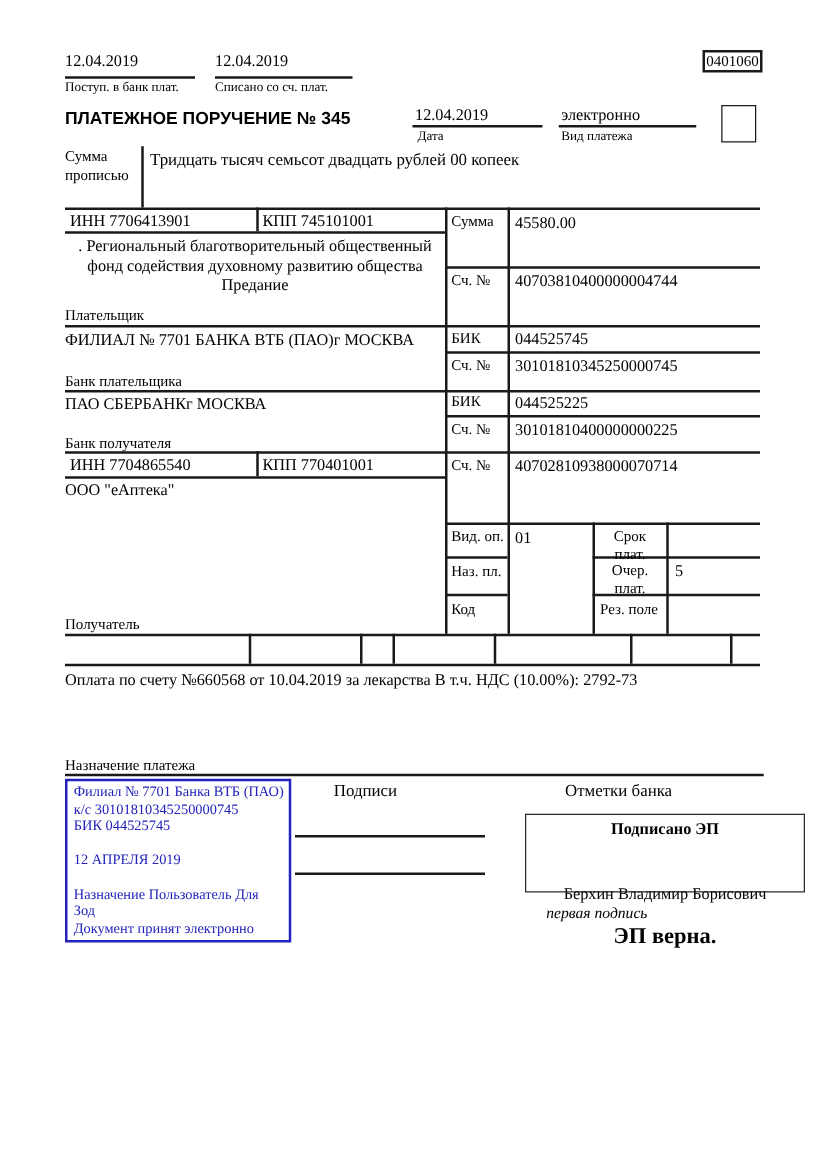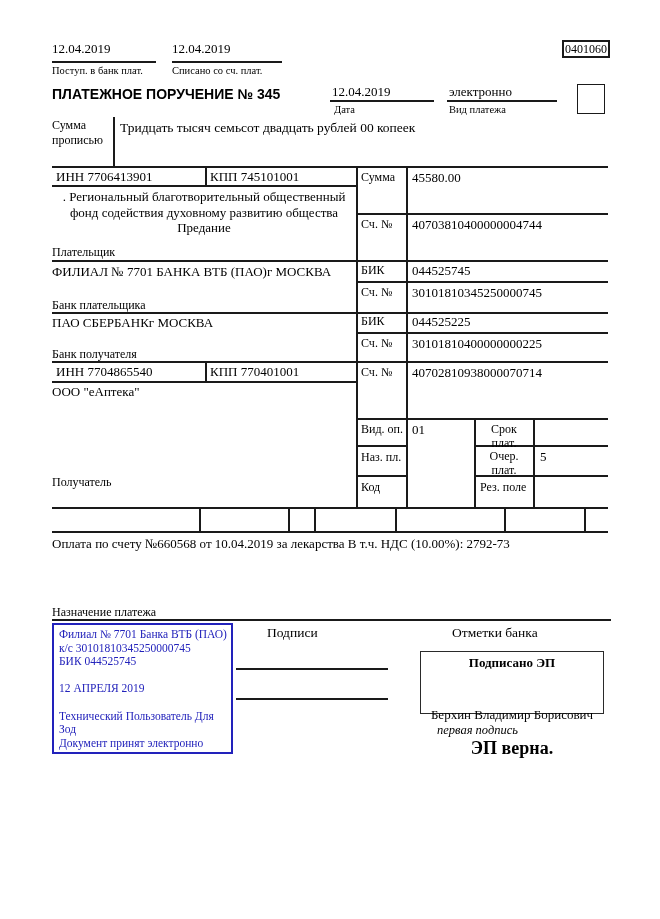--- a/index.html
+++ b/index.html
@@ -12,21 +12,21 @@
   .wrap{white-space:normal;text-align:center;}
   .hl{position:absolute;background:#1a1a1a;height:2px;}
   .hl.thin{height:1.5px;}
   .vl{position:absolute;background:#1a1a1a;width:2px;}
   .title{font-family:"Liberation Sans",sans-serif;font-weight:bold;font-size:14px;}
   .box{position:absolute;border:2px solid #1a1a1a;box-sizing:border-box;}
   .stamp{position:absolute;left:52px;top:623px;width:181px;height:131px;
          border:2px solid #2222bb;box-sizing:border-box;color:#2222bb;
          padding:3px 5px;font-size:11.5px;line-height:13.6px;}
   .stamp-line{white-space:nowrap;height:13.6px;}
-  .esign{position:absolute;left:420px;top:651px;width:184px;height:63px;
+  .esign{position:absolute;left:420px;top:651px;width:224px;height:63px;
          border:1.5px solid #2a2a2a;box-sizing:border-box;padding-top:3px;}
   .esign .t{font-size:13px;font-weight:bold;text-align:center;}
   .esign .n{font-size:13px;text-align:center;margin-top:36px;}
   .esign .s{font-size:12.5px;font-style:italic;padding-left:16px;}
   .esign .v{font-size:18px;font-weight:bold;text-align:center;}
 </style>
 </head>
 <body>
 
 <div class="page">
@@ -107,21 +107,21 @@
   <span class="txt val" style="left:52px;top:316px">ПАО СБЕРБАНКг МОСКВА</span>
   <span class="txt lbl" style="left:52px;top:348px">Банк получателя</span>
   <span class="txt lbl" style="left:361px;top:315px">БИК</span>
   <span class="txt val" style="left:412px;top:315px">044525225</span>
   <span class="txt lbl" style="left:361px;top:337px">Сч. №</span>
   <span class="txt val" style="left:412px;top:337px">30101810400000000225</span>
 
   <span class="txt val" style="left:56px;top:365px">ИНН 7704865540</span>
   <span class="txt val" style="left:210px;top:365px">КПП 770401001</span>
   <span class="txt val" style="left:52px;top:385px">ООО "еАптека"</span>
-  <span class="txt lbl" style="left:52px;top:476px">Получатель</span>
+  <span class="txt lbl" style="left:52px;top:493px">Получатель</span>
   <span class="txt lbl" style="left:361px;top:366px">Сч. №</span>
   <span class="txt val" style="left:412px;top:366px">40702810938000070714</span>
 
   <span class="txt lbl" style="left:361px;top:423px">Вид. оп.</span>
   <span class="txt val" style="left:412px;top:423px">01</span>
   <div class="txt lbl wrap" style="left:480px;top:422px;width:48px;line-height:14px">Срок плат.</div>
   <span class="txt lbl" style="left:361px;top:451px">Наз. пл.</span>
   <div class="txt lbl wrap" style="left:480px;top:449px;width:48px;line-height:14px">Очер. плат.</div>
   <span class="txt val" style="left:540px;top:450px">5</span>
   <span class="txt lbl" style="left:361px;top:481px">Код</span>
@@ -131,21 +131,21 @@
   <span class="txt lbl" style="left:52px;top:606px">Назначение платежа</span>
   <div class="hl thin" style="left:52px;top:619px;width:559px"></div>
 
   <div class="stamp">
     <div class="stamp-line">Филиал № 7701 Банка ВТБ (ПАО)</div>
     <div class="stamp-line">к/с 30101810345250000745</div>
     <div class="stamp-line">БИК 044525745</div>
     <div class="stamp-line"></div>
     <div class="stamp-line">12 АПРЕЛЯ 2019</div>
     <div class="stamp-line"></div>
-    <div class="stamp-line">Технический Пользователь Для</div>
+    <div class="stamp-line">Назначение Пользователь Для</div>
     <div class="stamp-line">Зод</div>
     <div class="stamp-line">Документ принят электронно</div>
   </div>
 
   <span class="txt" style="left:267px;top:625px;font-size:13.5px">Подписи</span>
   <div class="hl thin" style="left:236px;top:668px;width:152px"></div>
   <div class="hl thin" style="left:236px;top:698px;width:152px"></div>
 
   <span class="txt" style="left:452px;top:625px;font-size:13.5px">Отметки банка</span>
 

